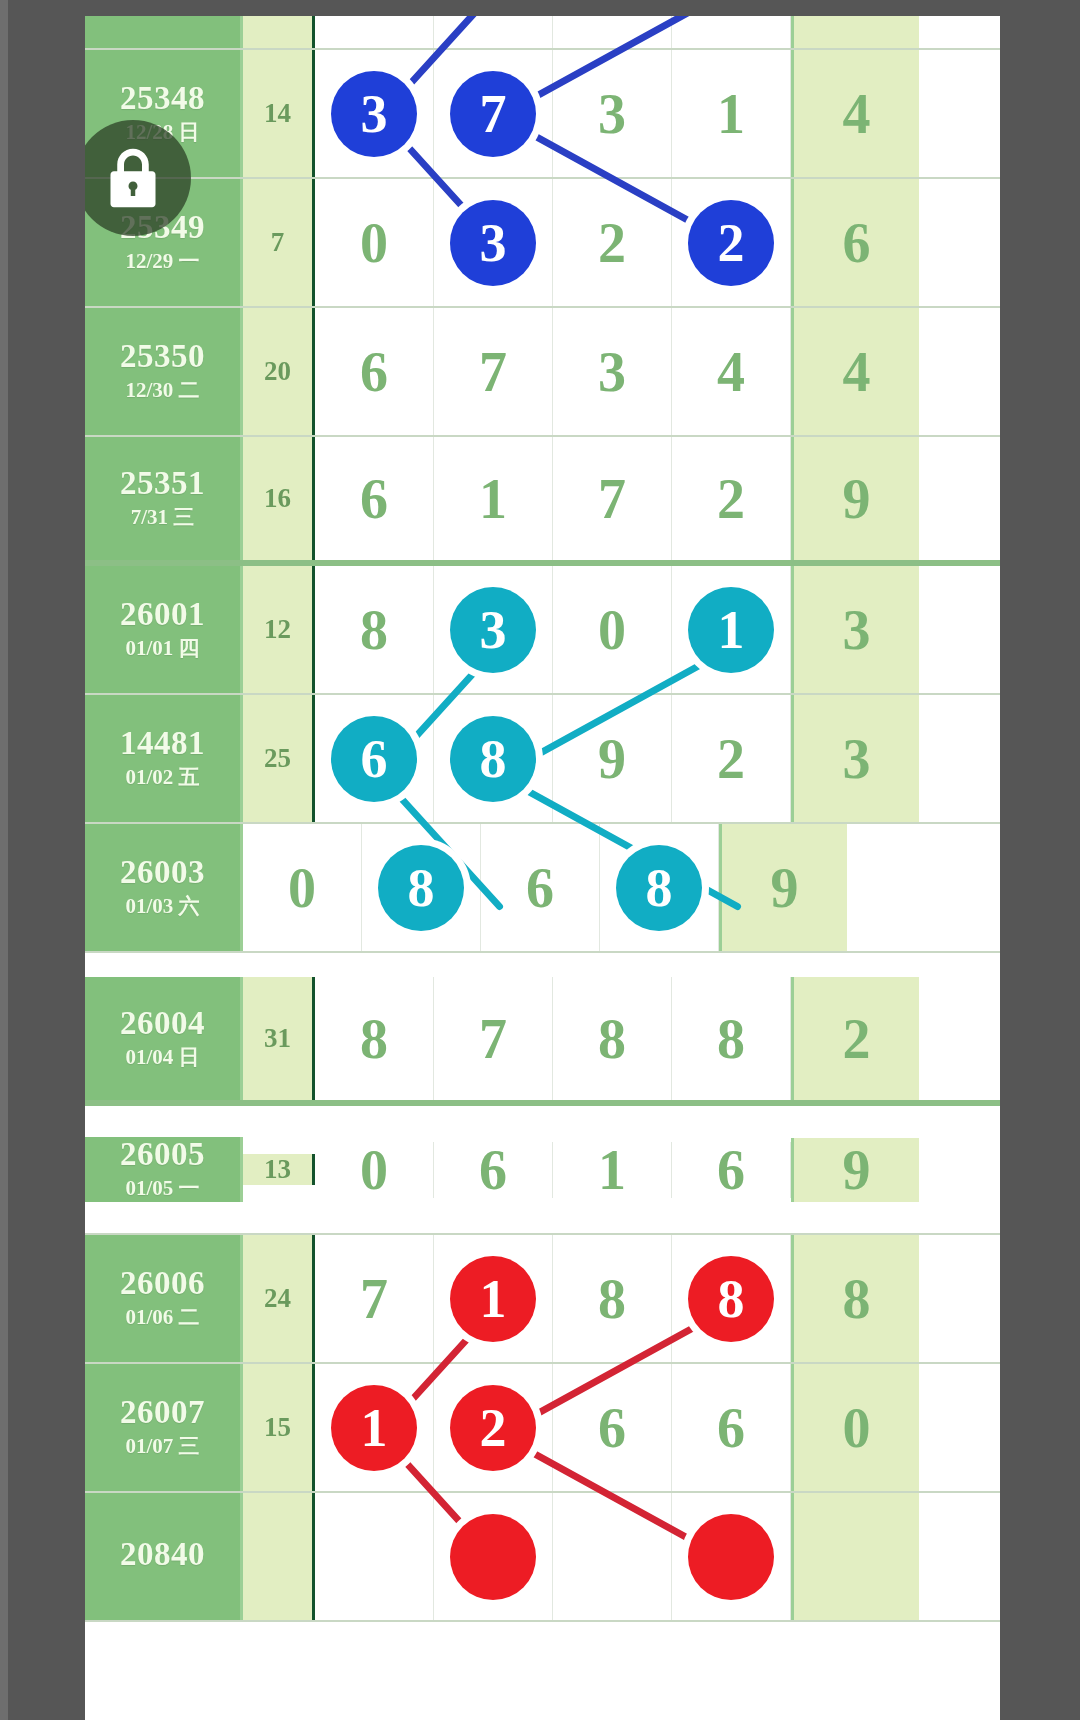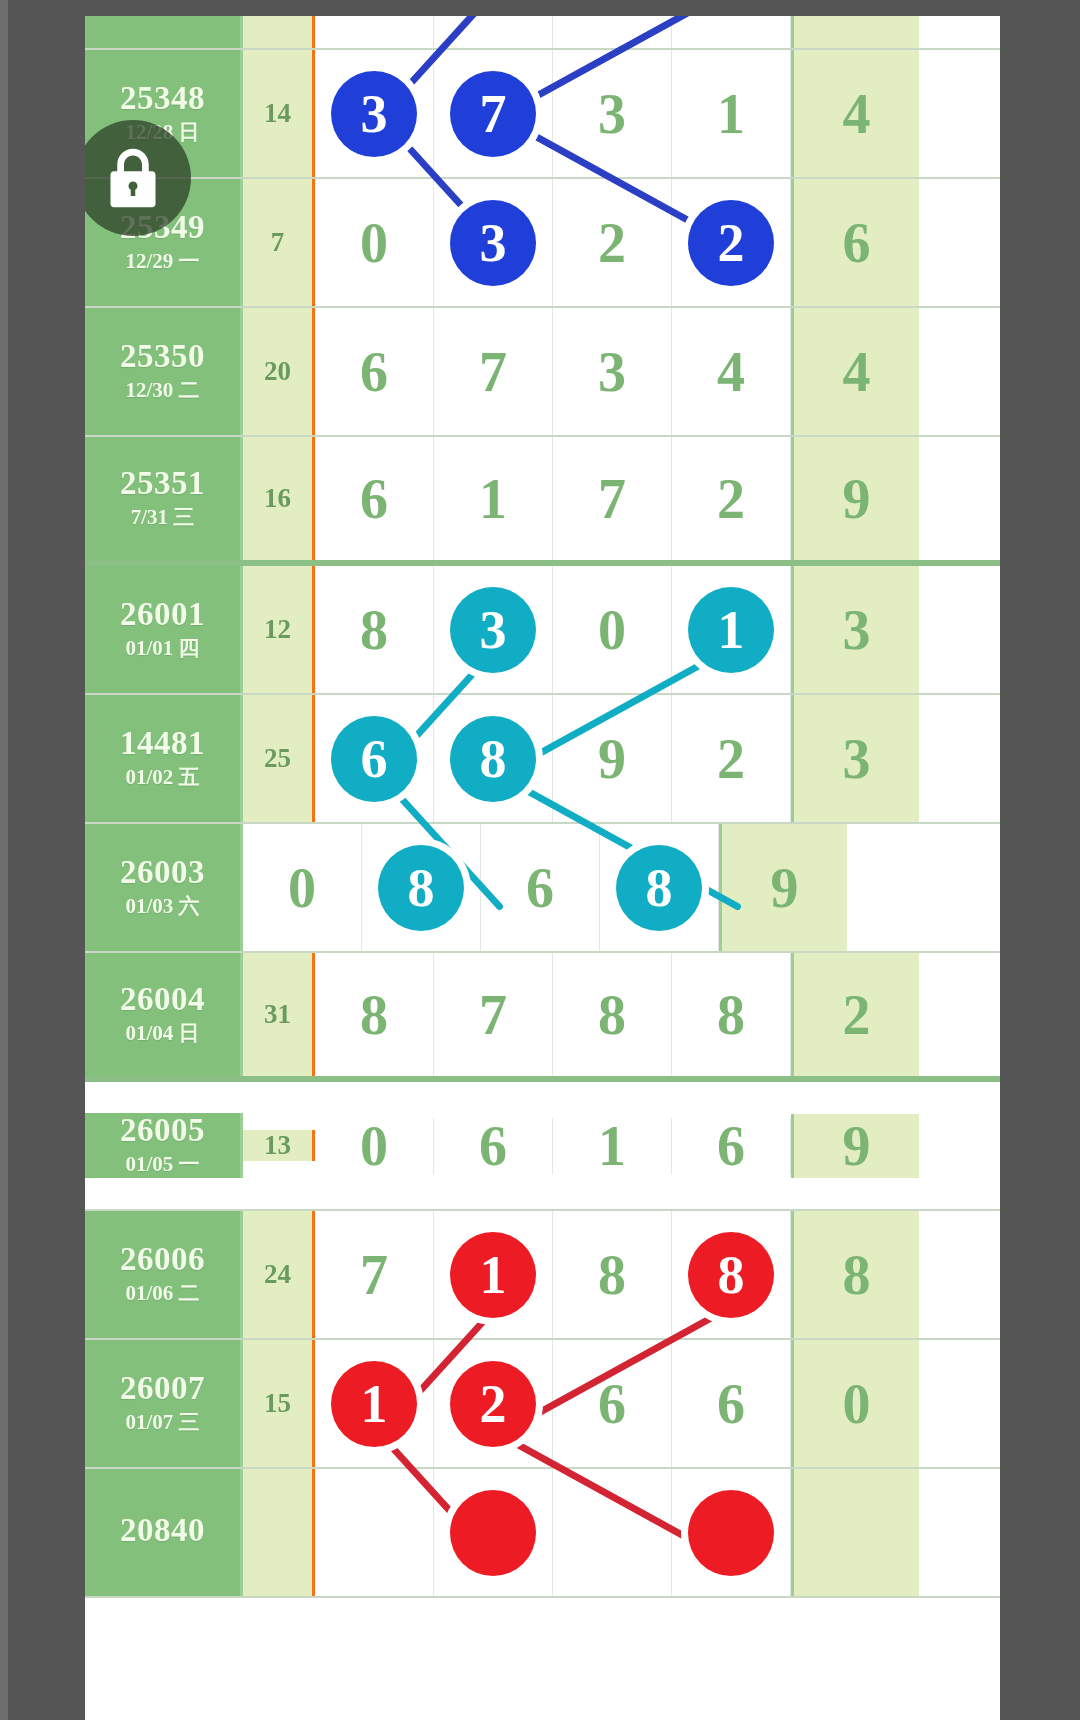--- a/index.html
+++ b/index.html
@@ -43,21 +43,21 @@
   }
   .c-issue .iss-no{
     font-size:33px; font-weight:700; letter-spacing:.5px; line-height:1.05;
   }
   .c-issue .iss-date{
     font-size:21px; font-weight:700; line-height:1.3; margin-top:4px;
   }
   .c-sum{
     width:72px; flex:0 0 72px;
     background:#e2eec2;
-    border-right:3px solid #f97316;
+    border-right:3px solid #14532d;
     display:flex; align-items:center; justify-content:center;
     color:#6a9a5d; font-size:27px; font-weight:700;
   }
   .c-num{
     width:119px; flex:0 0 119px;
     background:#ffffff;
     border-right:1px solid #e2e8e0;
     display:flex; align-items:center; justify-content:center;
     position:relative;
   }
@@ -276,21 +276,21 @@
             <div class="ball teal">8</div>
           </div>
           <div class="c-num">
             <div class="d">6</div>
           </div>
           <div class="c-num">
             <div class="ball teal">8</div>
           </div>
           <div class="c-tail">9</div>
         </div>
-        <div class="row grp-end" style="height: 129px;">
+        <div class="row grp-end" style="height: 129px; margin-top: 24px;">
           <div class="c-issue">
             <div class="iss-no">26004</div>
             <div class="iss-date">01/04 日</div>
           </div>
           <div class="c-sum">31</div>
           <div class="c-num">
             <div class="d">8</div>
           </div>
           <div class="c-num">
             <div class="d">7</div>

